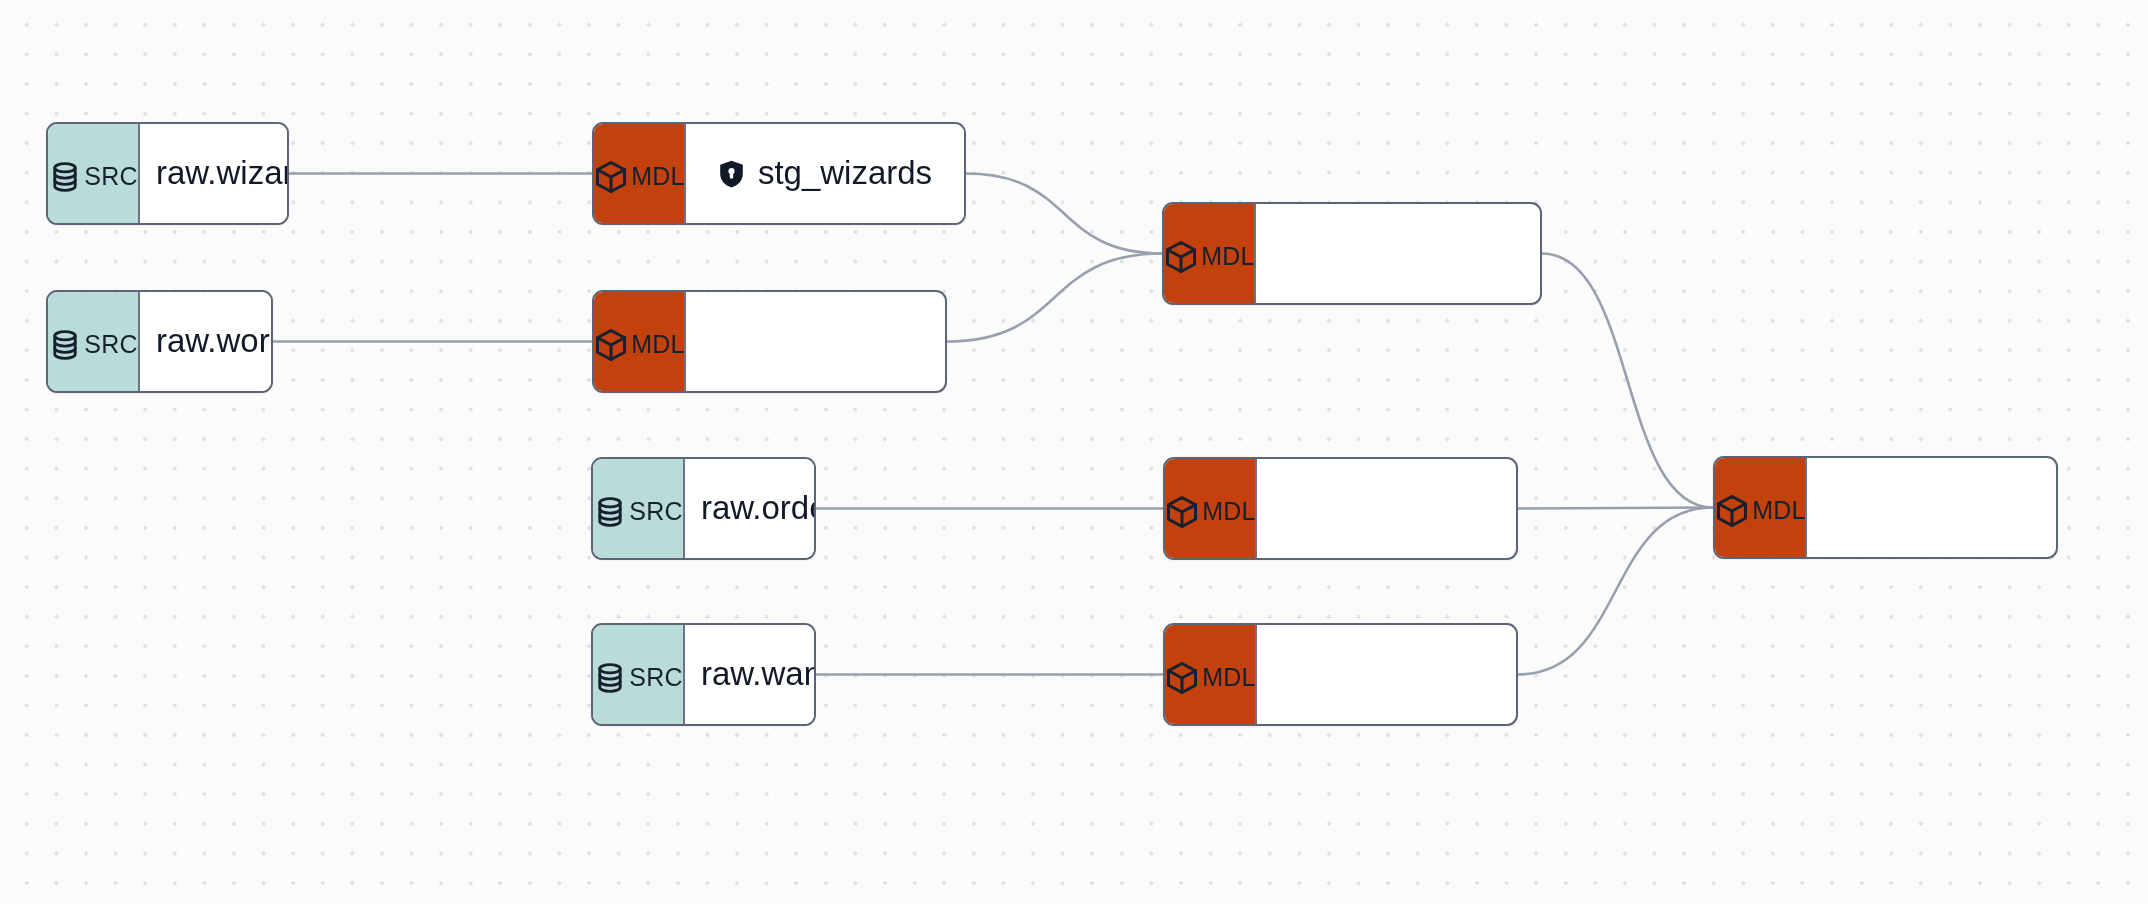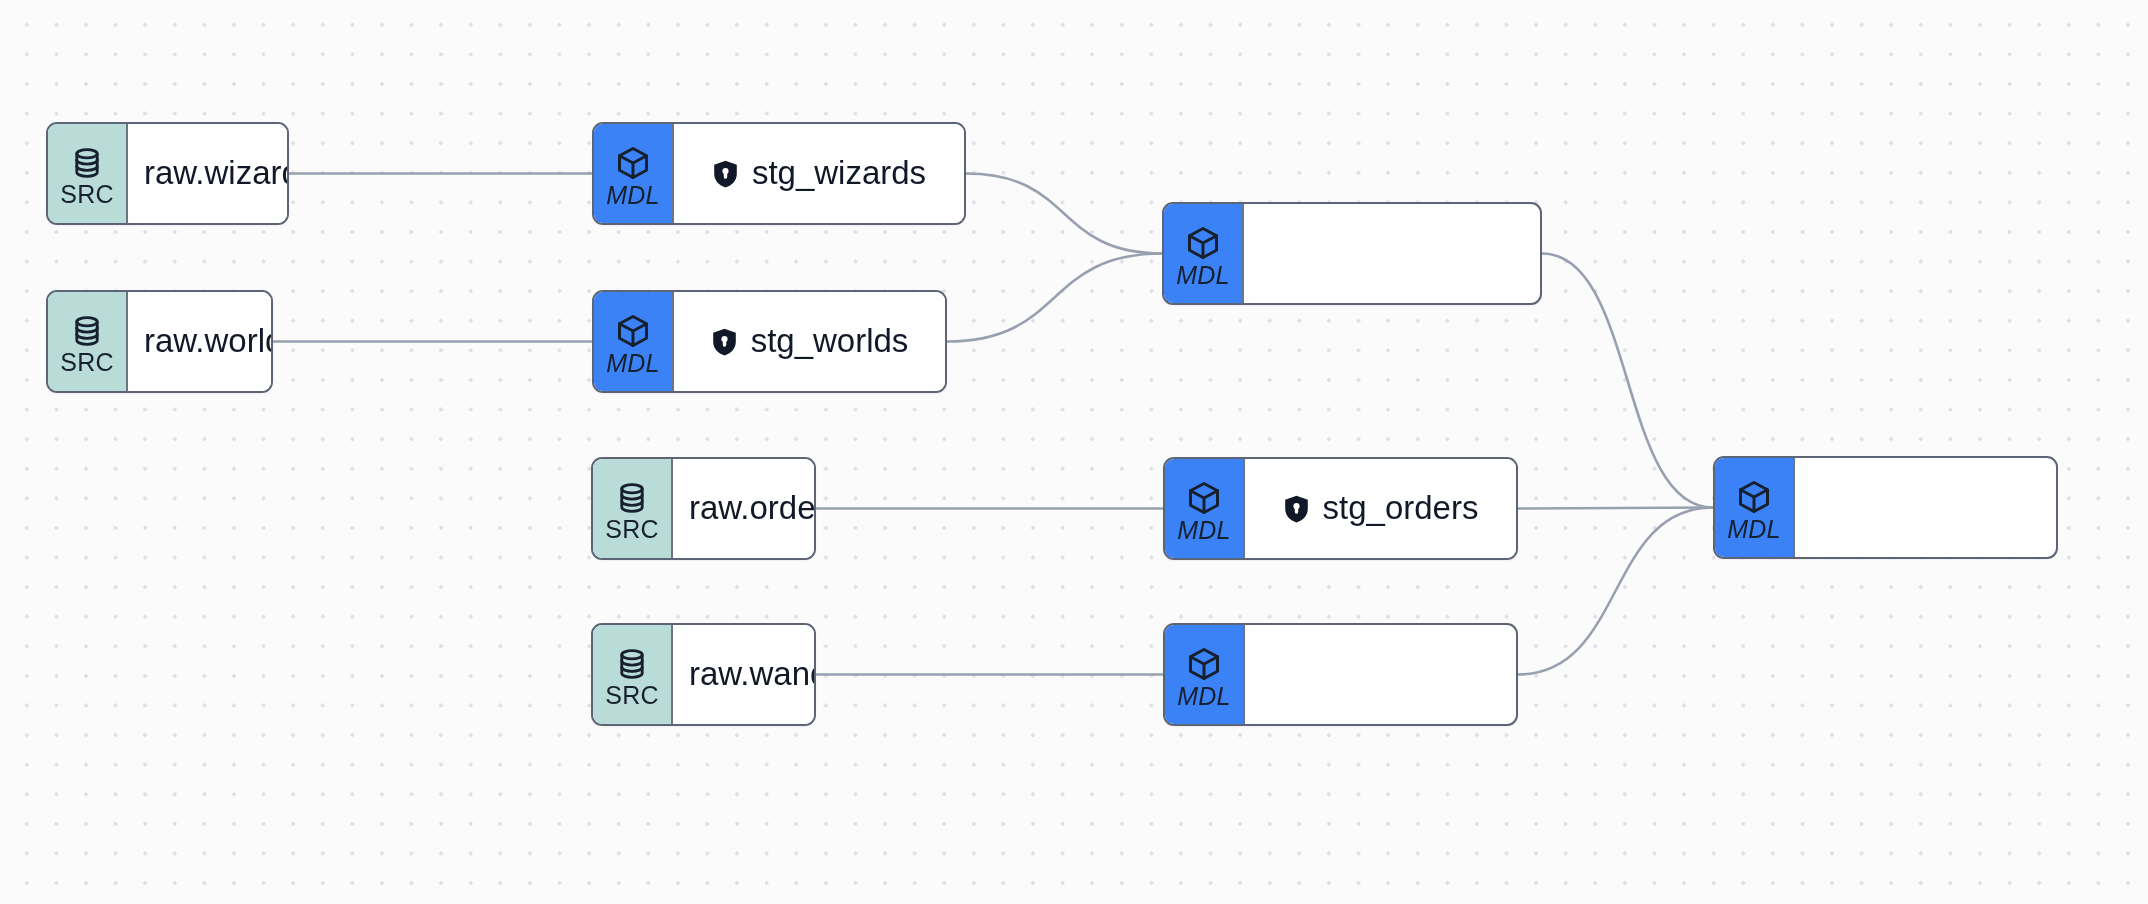--- a/index.html
+++ b/index.html
@@ -32,32 +32,32 @@
     align-items: stretch;
     box-sizing: border-box;
     border: 2.4px solid #5c6475;
     border-radius: 11px;
     background: #ffffff;
     overflow: hidden;
     box-shadow: 0 1px 2px rgba(30,38,55,0.06);
   }
   .node-badge {
     flex: 0 0 auto;
-    width: 80px;
+    width: 92px;
     display: flex;
-    flex-direction: column;
+    flex-direction: row;
     align-items: center;
     justify-content: center;
     gap: 2px;
     border-right: 2.2px solid #6b7385;
     box-sizing: border-box;
     padding-top: 6px;
   }
   .badge-src { background: #b9dcd8; }
-  .badge-mdl { background: #3b82f6; font-style: italic; }
+  .badge-mdl { background: #c2410c; }
   .badge-icon {
     display: block;
     line-height: 0;
   }
   .badge-text {
     font-size: 25px;
     line-height: 1;
     color: #16202e;
     letter-spacing: 0.2px;
     font-family: "Liberation Sans", sans-serif;
@@ -178,46 +178,30 @@
       </div>
       <div class="node" style="left: 592px; top: 290px; width: 355px; height: 103px;">
         <div class="node-badge badge-mdl">
           <span class="badge-icon"><svg width="36" height="36" viewBox="0 0 24 24" fill="none" stroke="#16202e" stroke-width="2" stroke-linecap="round" stroke-linejoin="round">
               <path d="M12 2.3 21 7.2v9.6L12 21.7 3 16.8V7.2z"></path>
               <path d="M3 7.2 12 12l9-4.8"></path>
               <path d="M12 12v9.7"></path>
             </svg></span>
           <span class="badge-text">MDL</span>
         </div>
-        <div class="node-body">
-          <span class="lock-icon"><svg width="27" height="30" viewBox="0 0 22 24" aria-hidden="true">
-              <path d="M11 1.2 20.2 4.4v7.4c0 5.6-3.9 9.6-9.2 11.1C5.7 21.4 1.8 17.4 1.8 11.8V4.4z" fill="#111827"></path>
-              <circle cx="11" cy="9.7" r="2.5" fill="#ffffff"></circle>
-              <rect x="9.6" y="10.4" width="2.8" height="5.4" rx="1.3" fill="#ffffff"></rect>
-            </svg></span>
-          <span class="node-label">stg_worlds</span>
-        </div>
       </div>
       <div class="node" style="left: 1163px; top: 457px; width: 355px; height: 103px;">
         <div class="node-badge badge-mdl">
           <span class="badge-icon"><svg width="36" height="36" viewBox="0 0 24 24" fill="none" stroke="#16202e" stroke-width="2" stroke-linecap="round" stroke-linejoin="round">
               <path d="M12 2.3 21 7.2v9.6L12 21.7 3 16.8V7.2z"></path>
               <path d="M3 7.2 12 12l9-4.8"></path>
               <path d="M12 12v9.7"></path>
             </svg></span>
           <span class="badge-text">MDL</span>
         </div>
-        <div class="node-body">
-          <span class="lock-icon"><svg width="27" height="30" viewBox="0 0 22 24" aria-hidden="true">
-              <path d="M11 1.2 20.2 4.4v7.4c0 5.6-3.9 9.6-9.2 11.1C5.7 21.4 1.8 17.4 1.8 11.8V4.4z" fill="#111827"></path>
-              <circle cx="11" cy="9.7" r="2.5" fill="#ffffff"></circle>
-              <rect x="9.6" y="10.4" width="2.8" height="5.4" rx="1.3" fill="#ffffff"></rect>
-            </svg></span>
-          <span class="node-label">stg_orders</span>
-        </div>
       </div>
       <div class="node" style="left: 1163px; top: 623px; width: 355px; height: 103px;">
         <div class="node-badge badge-mdl">
           <span class="badge-icon"><svg width="36" height="36" viewBox="0 0 24 24" fill="none" stroke="#16202e" stroke-width="2" stroke-linecap="round" stroke-linejoin="round">
               <path d="M12 2.3 21 7.2v9.6L12 21.7 3 16.8V7.2z"></path>
               <path d="M3 7.2 12 12l9-4.8"></path>
               <path d="M12 12v9.7"></path>
             </svg></span>
           <span class="badge-text">MDL</span>
         </div>

